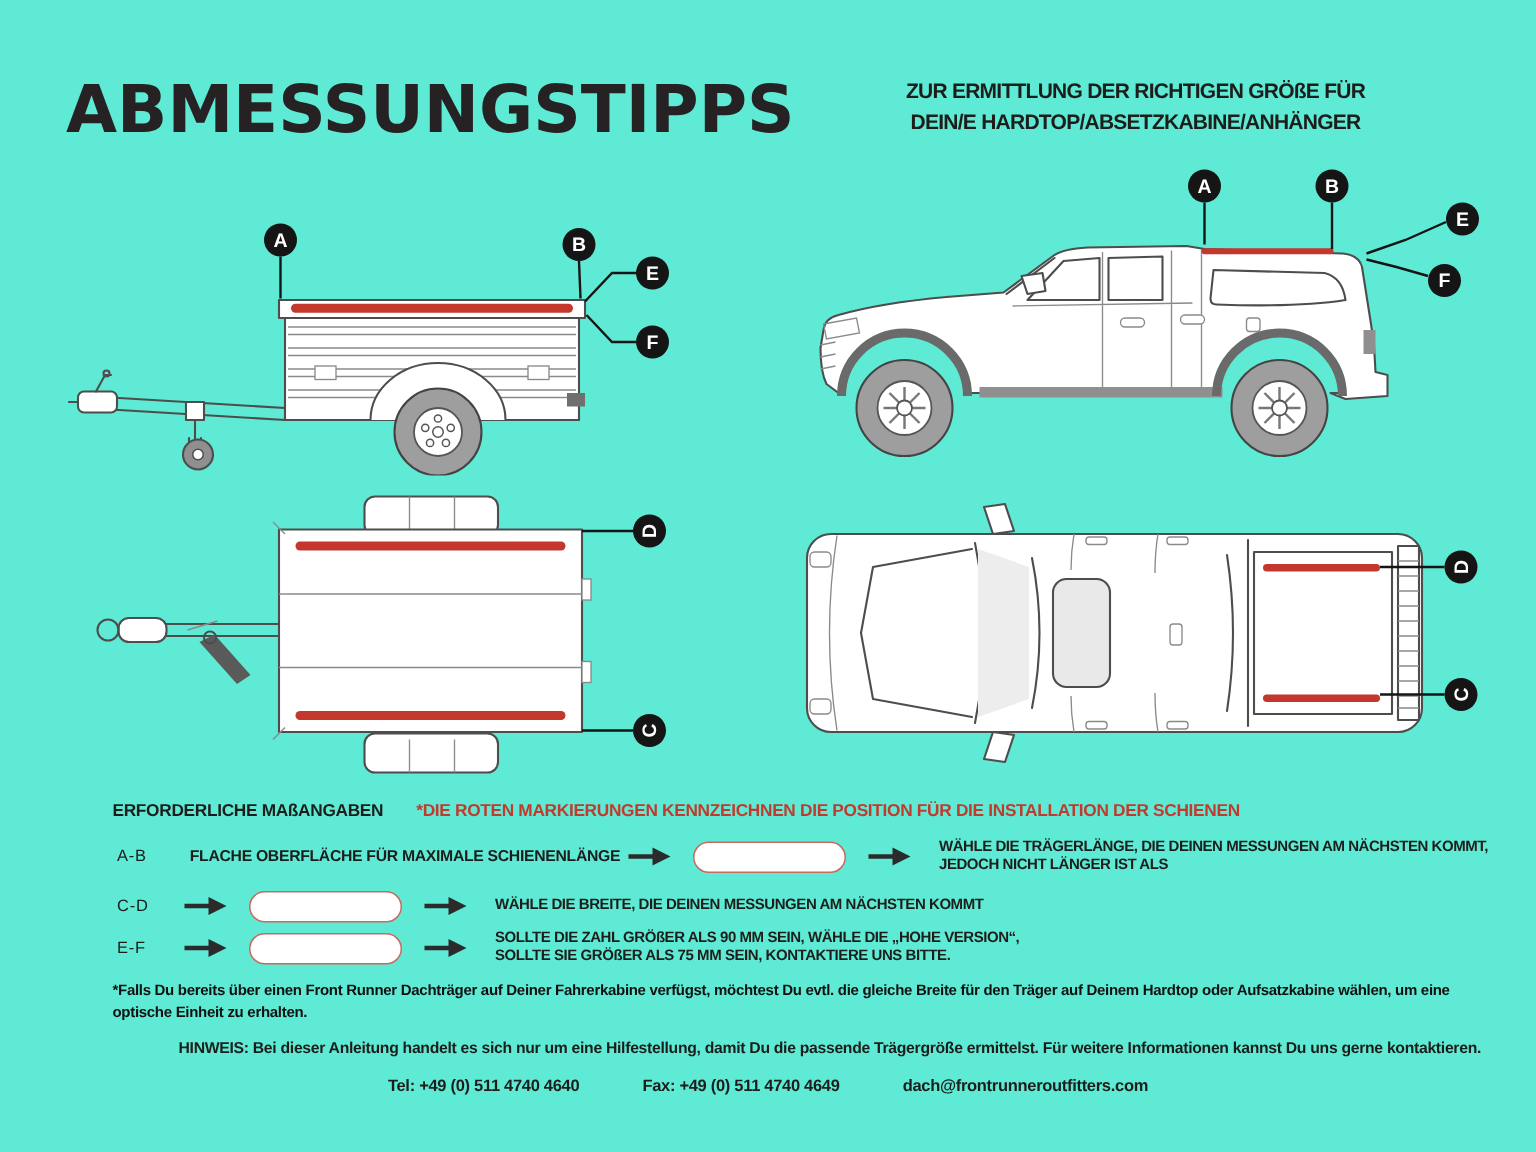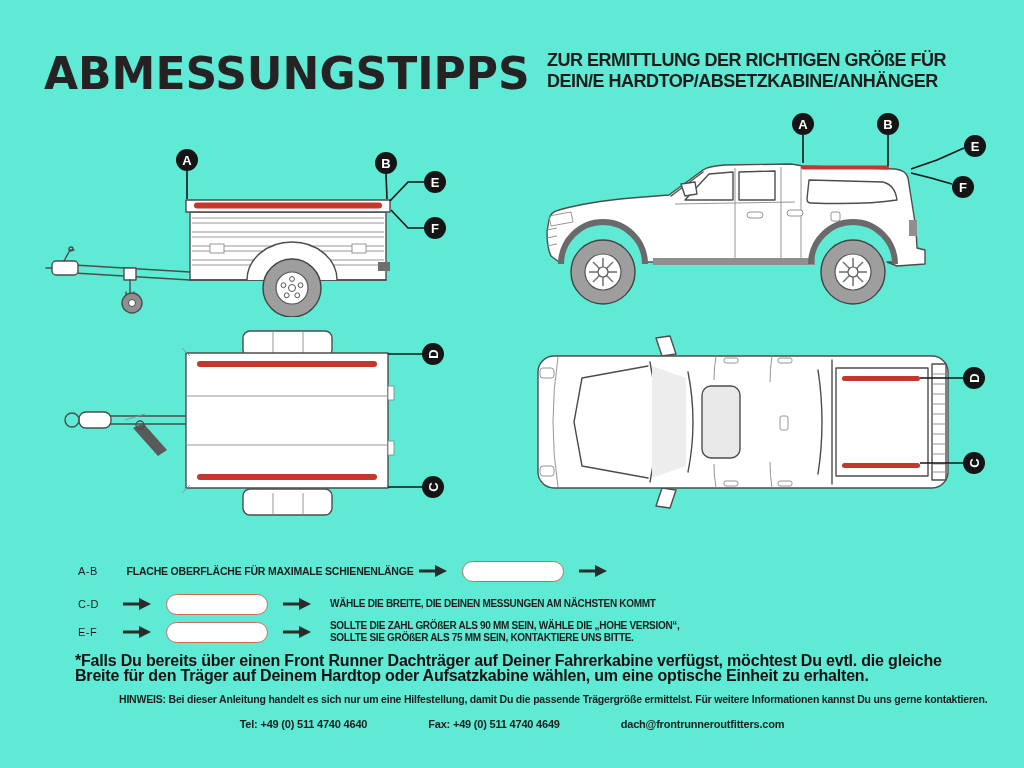--- a/index.html
+++ b/index.html
@@ -1,45 +1,45 @@
 <!DOCTYPE html>
 <html><head>
 <meta charset="utf-8">
 <style>
   html,body{margin:0;padding:0;background:#ffffff;}
   #canvas{position:relative;width:1024px;height:768px;background:#5eead4;overflow:hidden;
           font-family:"Liberation Sans",sans-serif;color:#1d1d1b;}
   .abs{position:absolute;}
   #page-title{left:44px;top:48px;font-family:"DejaVu Sans",sans-serif;font-weight:bold;
               font-size:44px;letter-spacing:0px;color:#262223;}
-  #page-subtitle{left:547px;top:50px;width:420px;font-weight:bold;font-size:18px;
-                 line-height:21px;letter-spacing:-0.5px;color:#1d1d1b;}
+  #page-subtitle{left:547px;top:50px;width:420px;font-weight:bold;font-size:14px;
+                 line-height:21px;letter-spacing:-0.5px;color:#1d1d1b;text-align:center;}
   svg{display:block;}
   .diag{position:absolute;}
   .ink{stroke:#4d4d4d;fill:none;stroke-width:1.4;stroke-linejoin:round;stroke-linecap:round;}
   .ink-thin{stroke:#8a8a8a;fill:none;stroke-width:0.9;}
   .fillwhite{fill:#ffffff;}
   .marker-circle{fill:#151515;}
   .marker-letter{fill:#ffffff;font-family:"Liberation Sans",sans-serif;font-weight:bold;font-size:13px;text-anchor:middle;}
   .leader{stroke:#151515;stroke-width:1.6;fill:none;}
   
   #meas-heading-row{left:75px;top:535px;font-size:11.5px;font-weight:bold;letter-spacing:-0.2px;}
   #meas-heading-row .rednote{margin-left:22px;}
   .red-text{color:#c13a2e;}
   .m-row{position:absolute;left:78px;display:flex;align-items:center;}
   .m-label{width:44px;font-weight:normal;font-size:11px;letter-spacing:0.5px;}
   .m-desc{width:296px;font-weight:bold;font-size:10.5px;letter-spacing:-0.2px;line-height:12.5px;text-align:center;}
   .m-arrow{flex:0 0 30px;margin:0 14px 0 0;}
   .m-arrow2{flex:0 0 30px;margin:0 18px 0 14px;}
   .m-pill{flex:0 0 100px;height:19px;border:1.5px solid #c96a5e;border-radius:11px;background:#fff;}
   .m-instr{width:370px;font-weight:bold;font-size:10px;letter-spacing:-0.3px;line-height:12.5px;}
-  #footnote{left:75px;top:653px;width:915px;font-weight:bold;font-size:16px;
+  #footnote{left:75px;top:653px;width:915px;font-weight:bold;font-size:10px;
             letter-spacing:-0.2px;line-height:15px;color:#111;}
   #hinweis{left:75px;top:693px;width:930px;font-weight:bold;font-size:10.5px;letter-spacing:-0.2px;padding-left:44px;}
-  #contact-row{left:0;top:718px;width:1024px;display:flex;justify-content:center;gap:61px;
+  #contact-row{left:0;top:718px;width:1024px;display:flex;justify-content:center;gap:42px;
                font-weight:bold;font-size:11px;letter-spacing:-0.2px;}
 </style>
 </head>
 <body>
 
 <div id="canvas">
 
   <div id="page-title" class="abs">ABMESSUNGSTIPPS</div>
 
   <div id="page-subtitle" class="abs">
@@ -239,33 +239,37 @@
       <circle class="marker-circle" cx="444" cy="46" r="11"></circle>
       <text class="marker-letter" x="444" y="50.5" transform="rotate(-90 444 46)">D</text>
     </g>
     <g>
       <line class="leader" x1="390" y1="131" x2="433" y2="131"></line>
       <circle class="marker-circle" cx="444" cy="131" r="11"></circle>
       <text class="marker-letter" x="444" y="135.5" transform="rotate(-90 444 131)">C</text>
     </g>
   </svg>
 
+  <div id="meas-heading-row" class="abs">
+    <span>ERFORDERLICHE MAßANGABEN</span><span class="rednote red-text">*DIE ROTEN MARKIERUNGEN KENNZEICHNEN DIE POSITION FÜR DIE INSTALLATION DER SCHIENEN</span>
+  </div>
 
   <div class="m-row" style="top:554px;height:34px">
     <div class="m-label">A-B</div>
     <div class="m-desc">FLACHE OBERFLÄCHE FÜR MAXIMALE SCHIENENLÄNGE</div>
     <svg class="m-arrow" width="30" height="14" viewBox="0 0 30 14">
         <line x1="1" y1="7" x2="19" y2="7" stroke="#2b2b2b" stroke-width="3"></line>
         <polygon points="17,1 29,7 17,13" fill="#2b2b2b"></polygon>
       </svg>
     <div class="m-pill"></div>
     <svg class="m-arrow2" width="30" height="14" viewBox="0 0 30 14">
         <line x1="1" y1="7" x2="19" y2="7" stroke="#2b2b2b" stroke-width="3"></line>
         <polygon points="17,1 29,7 17,13" fill="#2b2b2b"></polygon>
       </svg>
+    <div class="m-instr">WÄHLE DIE TRÄGERLÄNGE, DIE DEINEN MESSUNGEN AM NÄCHSTEN KOMMT, JEDOCH NICHT LÄNGER IST ALS</div>
   </div>
 
   <div class="m-row" style="top:589px;height:30px">
     <div class="m-label">C-D</div>
     <svg class="m-arrow" width="30" height="14" viewBox="0 0 30 14">
         <line x1="1" y1="7" x2="19" y2="7" stroke="#2b2b2b" stroke-width="3"></line>
         <polygon points="17,1 29,7 17,13" fill="#2b2b2b"></polygon>
       </svg>
     <div class="m-pill"></div>
     <svg class="m-arrow2" width="30" height="14" viewBox="0 0 30 14">

